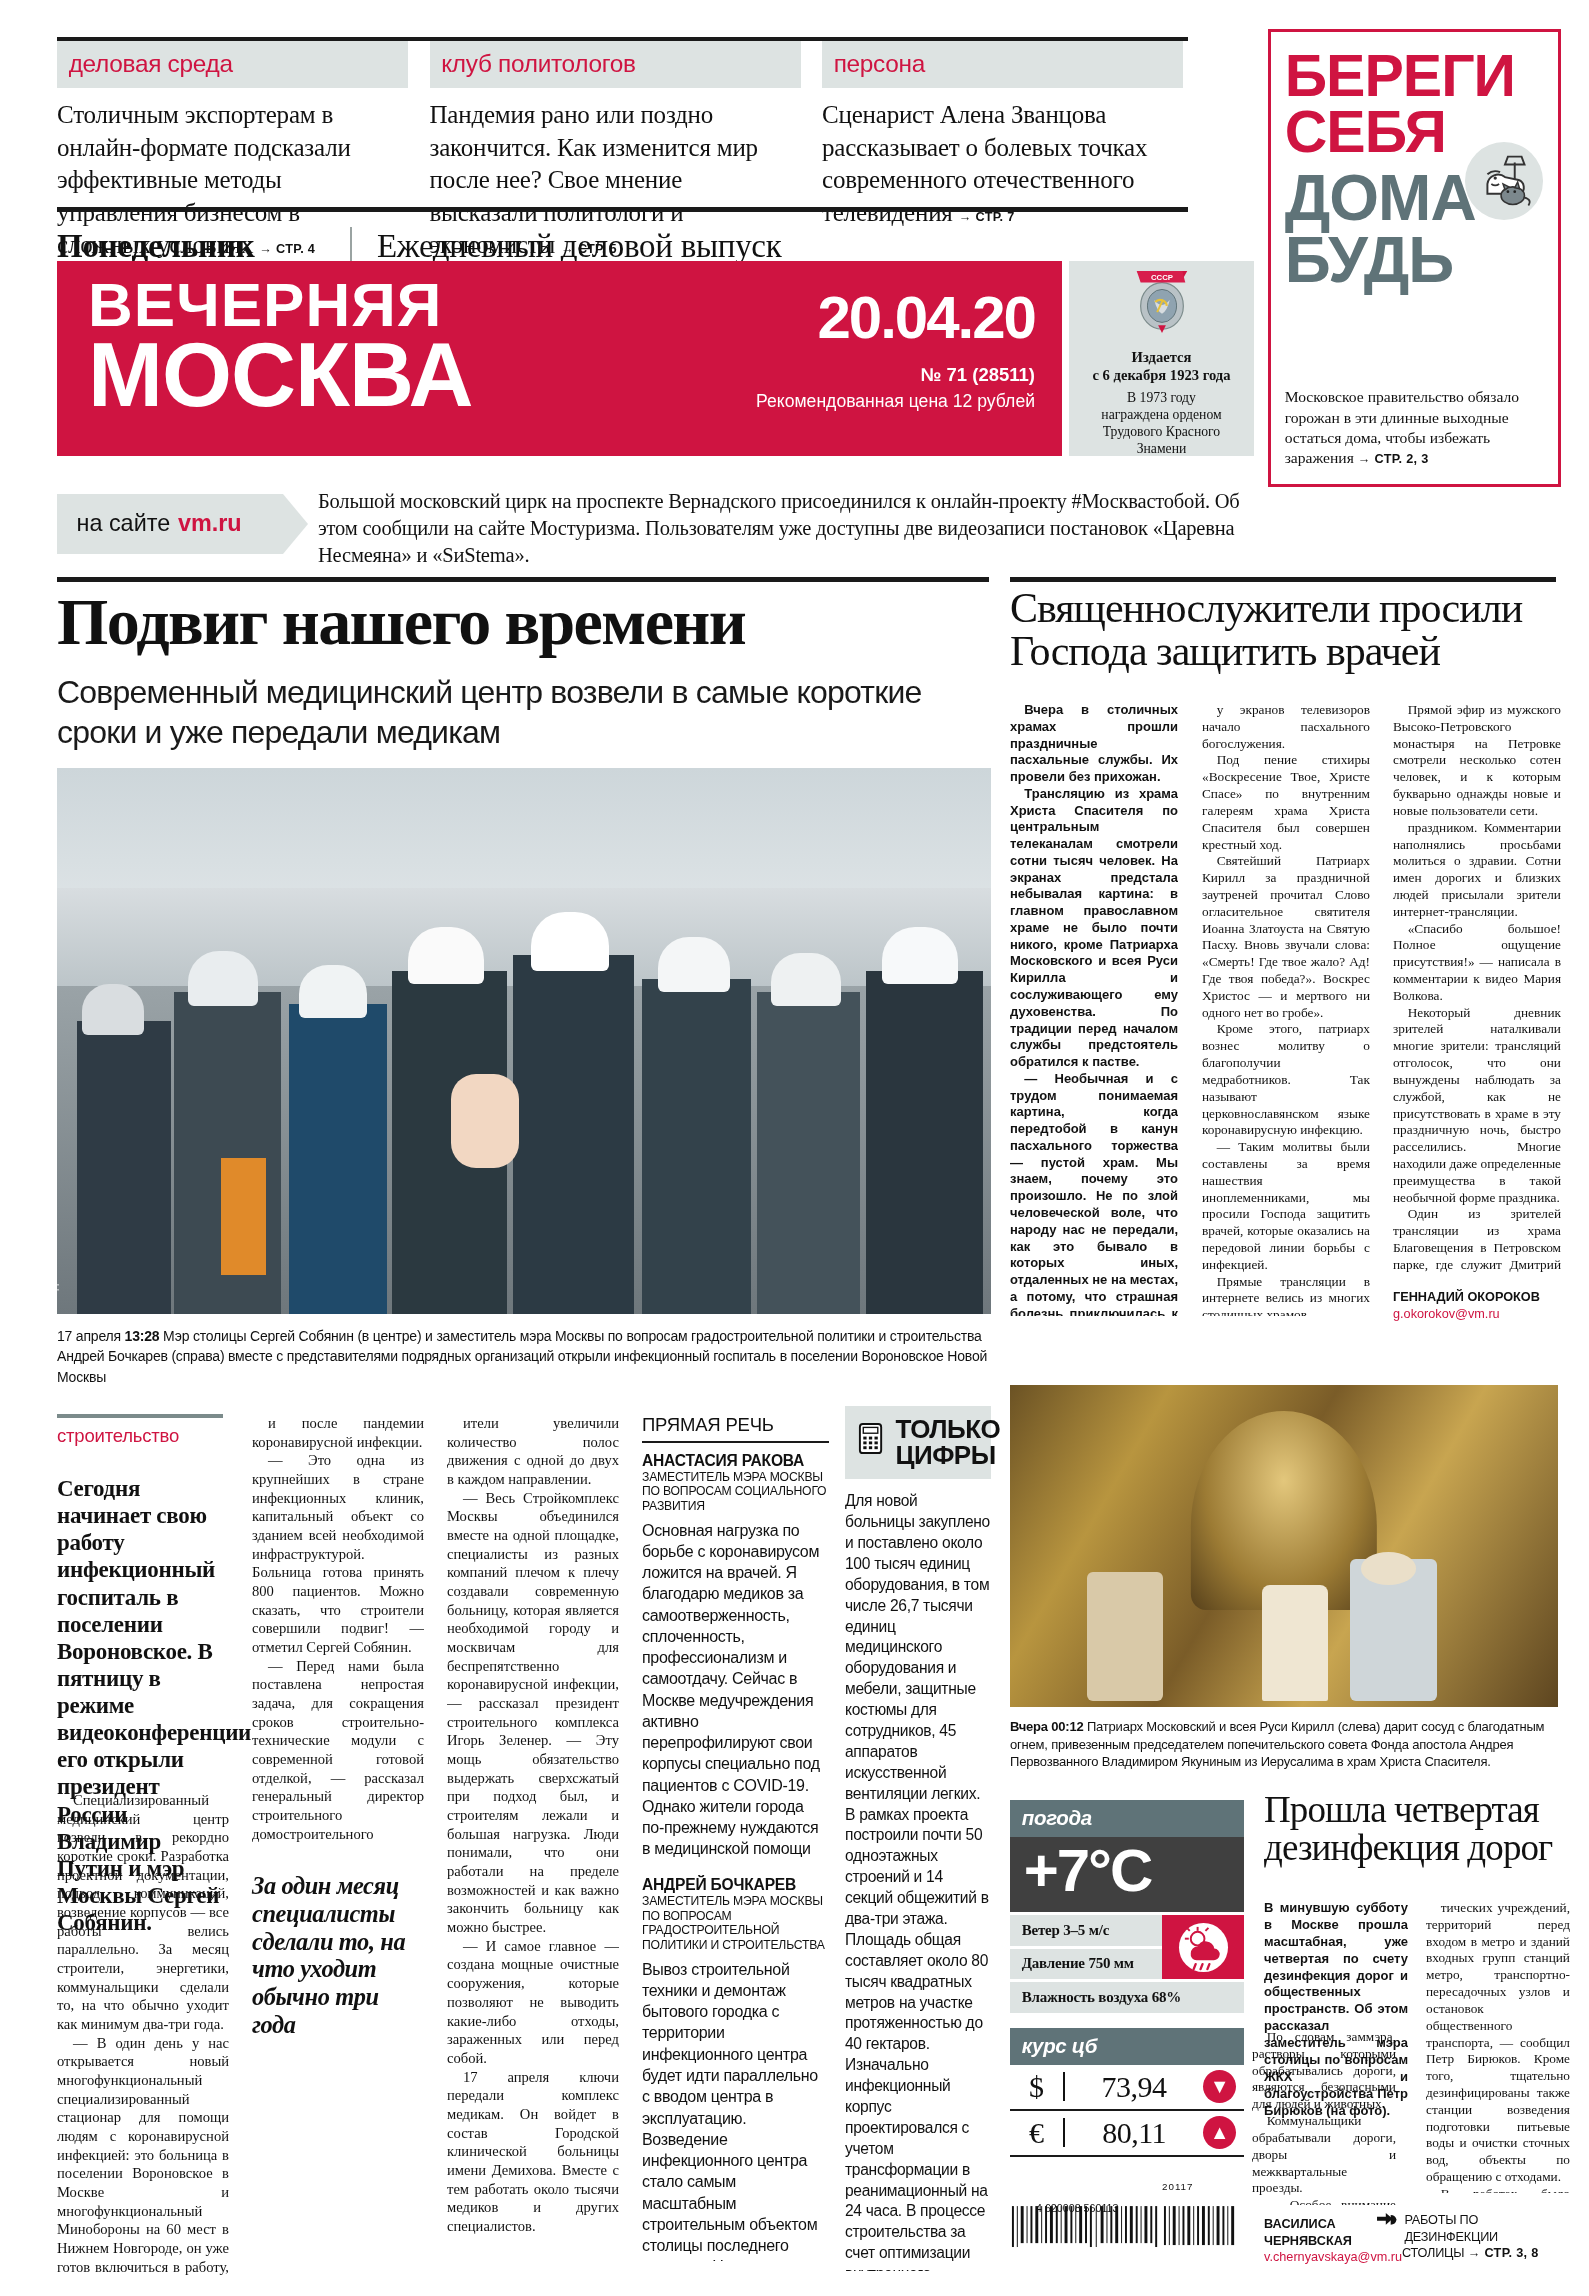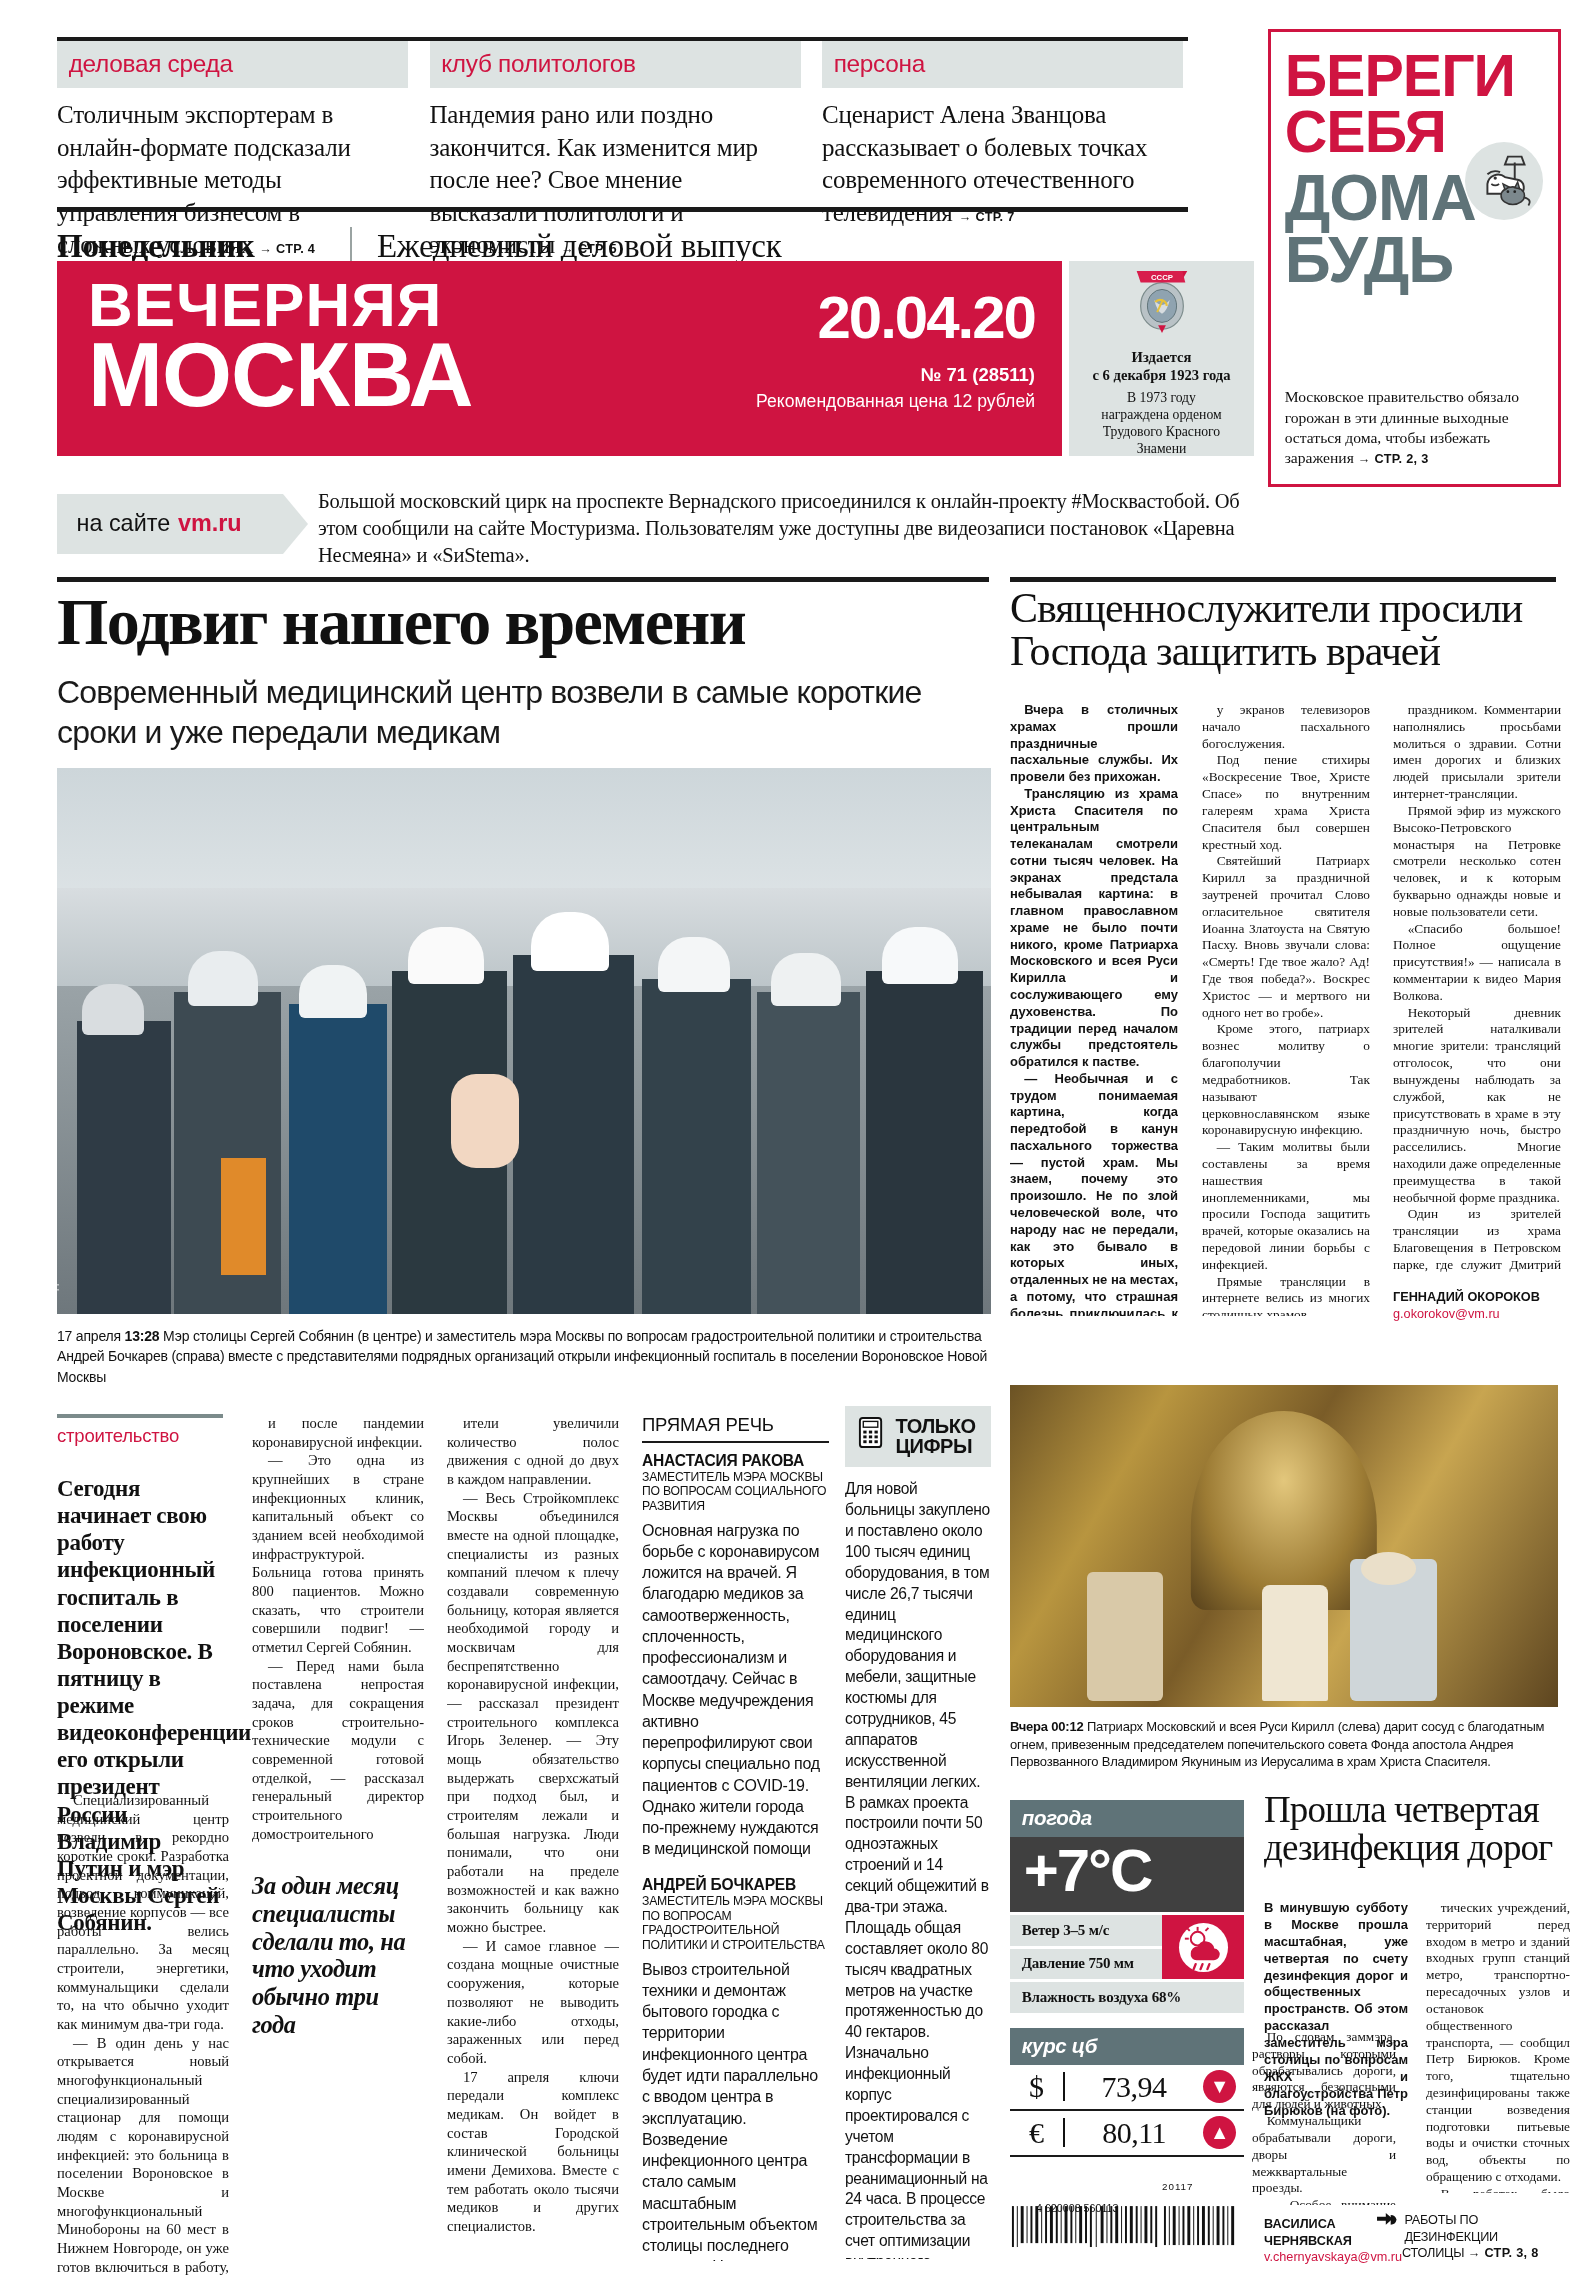--- a/index.html
+++ b/index.html
@@ -186,21 +186,21 @@
   .sr-rule{height:2px;background:#1a1a1a;margin-bottom:8.8px;}
   .sr-name{font-family:"Liberation Sans",sans-serif;font-size:15.6px;font-weight:700;letter-spacing:-0.2px;}
   .sr-role{font-family:"Liberation Sans",sans-serif;font-size:12.2px;line-height:1.2;letter-spacing:-0.2px;margin-bottom:5.9px;}
   .sr-body{font-family:"Liberation Sans",sans-serif;font-size:16px;line-height:1.33;letter-spacing:-0.3px;}
 
   .figs-head{
     background:#dde3e2;width:100%;box-sizing:border-box;padding:9.8px 11.7px 11.7px 11.7px;
     display:flex;align-items:center;gap:9.8px;
   }
   .figs-head .txt{
-    font-family:"Liberation Sans",sans-serif;font-weight:700;font-size:20px;line-height:1.0;
+    font-family:"Liberation Sans",sans-serif;font-weight:700;font-size:26px;line-height:1.0;
     letter-spacing:-0.5px;
   }
   .figs-body{
     font-family:"Liberation Sans",sans-serif;font-size:15.6px;line-height:1.34;
     letter-spacing:-0.3px;margin-top:11.7px;
   }
 
   
   .rhead{
     position:absolute;left:1010px;top:587px;width:556px;
@@ -486,22 +486,22 @@
     </div>
   <div class="rcol" style="left:1202px;top:702px;width:168px;height:614px;overflow:hidden;">
       <span style="display:block;text-indent:1.1em">у экранов телевизоров начало пасхального богослужения.</span>
       <span style="display:block;text-indent:1.1em">Под пение стихиры «Воскресение Твое, Христе Спасе» по внутренним галереям храма Христа Спасителя был совершен крестный ход.</span>
       <span style="display:block;text-indent:1.1em">Святейший Патриарх Кирилл за праздничной заутреней прочитал Слово огласительное святителя Иоанна Златоуста на Святую Пасху. Вновь звучали слова: «Смерть! Где твое жало? Ад! Где твоя победа?». Воскрес Христос — и мертвого ни одного нет во гробе».</span>
       <span style="display:block;text-indent:1.1em">Кроме этого, патриарх вознес молитву о благополучии медработников. Так называют церковнославянском языке коронавирусную инфекцию.</span>
       <span style="display:block;text-indent:1.1em">— Таким молитвы были составлены за время нашествия иноплеменниками, мы просили Господа защитить врачей, которые оказались на передовой линии борьбы с инфекцией.</span>
       <span style="display:block;text-indent:1.1em">Прямые трансляции в интернете велись из многих столичных храмов.</span>
     </div>
   <div class="rcol" style="left:1393px;top:702px;width:168px;height:575px;overflow:hidden;">
+      <span style="display:block;text-indent:1.1em">Прямой эфир из мужского Высоко-Петровского монастыря на Петровке смотрели несколько сотен человек, и к которым букварьно однажды новые и новые пользователи сети.</span>
       <span style="display:block;text-indent:1.1em">праздником. Комментарии наполнялись просьбами молиться о здравии. Сотни имен дорогих и близких людей присылали зрители интернет-трансляции.</span>
-      <span style="display:block;text-indent:1.1em">Прямой эфир из мужского Высоко-Петровского монастыря на Петровке смотрели несколько сотен человек, и к которым букварьно однажды новые и новые пользователи сети.</span>
       <span style="display:block;text-indent:1.1em">«Спасибо большое! Полное ощущение присутствия!» — написала в комментарии к видео Мария Волкова.</span>
       <span style="display:block;text-indent:1.1em">Некоторый дневник зрителей наталкивали многие зрители: трансляций отголосок, что они вынуждены наблюдать за службой, как не присутствовать в храме в эту праздничную ночь, быстро расселились. Многие находили даже определенные преимущества в такой необычной форме праздника.</span>
       <span style="display:block;text-indent:1.1em">Один из зрителей трансляции из храма Благовещения в Петровском парке, где служит Дмитрий Смирнов, написал: «Наконец могу увидеть службу у счастьем любимого прихожанина! А то нельзя зайти ни до, ни после: встать негде».</span>
     </div>
   <div class="rsig" style="position:absolute;left:1393px;top:1289px;width:168px;">
     <div>ГЕННАДИЙ ОКОРОКОВ</div>
     <div class="mail">g.okorokov@vm.ru</div>
   </div>
 
   <div class="rphoto">

